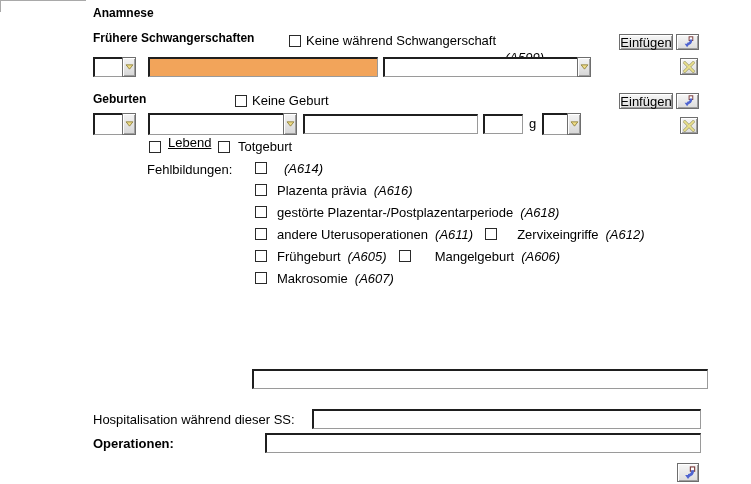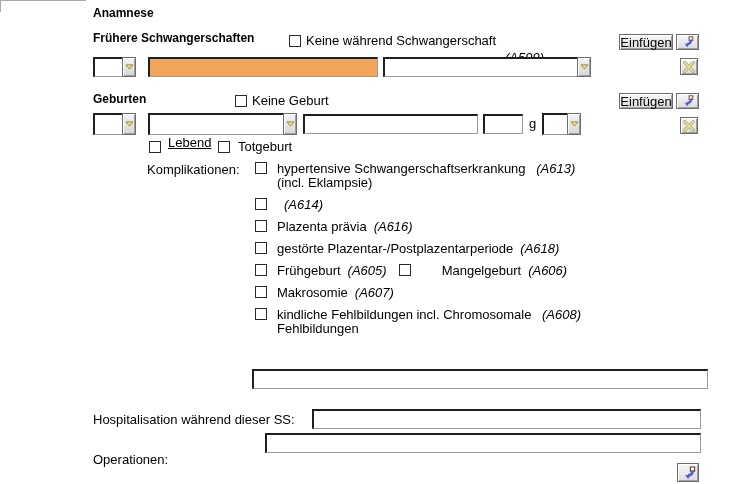--- a/index.html
+++ b/index.html
@@ -150,84 +150,76 @@
         <path d="M2 0 L7 5 L12 0 L14 2 L9 7 L14 12 L12 14 L7 9 L2 14 L0 12 L5 7 L0 2 Z" fill="#EAE08C" stroke="#8a8a60" stroke-width="0.8"></path>
       </svg>
     </span>
   </button>
 
   <span class="cb abs" style="left:149px;top:141px;"></span>
   <div class="t" style="left:168px;top:135px;text-decoration:underline;">Lebend</div>
   <span class="cb abs" style="left:218px;top:141px;"></span>
   <div class="t" style="left:238px;top:139px;">Totgeburt</div>
 
-  <div class="t" style="left:147px;top:162px;">Komplikationen:</div>
+  <div class="t" style="left:147px;top:162px;">Fehlbildungen:</div>
 
   <div class="komp">
 
-    <div class="krow">
-      <span class="cb"></span>
-      <span class="lblwrap">
-        <span>hypertensive Schwangerschaftserkrankung</span>
-        <span class="code">(A613)</span>
-        <div class="line2">(incl. Eklampsie)</div>
-      </span>
-    </div>
 
     <div class="krow">
       <span class="cb"></span>
       <span class="code">(A614)</span>
     </div>
 
 
     <div class="krow">
       <span class="cb"></span>
       <span>Plazenta prävia</span>
       <span class="code">(A616)</span>
     </div>
 
     <div class="krow">
       <span class="cb"></span>
       <span>gestörte Plazentar-/Postplazentarperiode</span>
       <span class="code">(A618)</span>
     </div>
 
+    <div class="krow">
+      <span class="cb"></span>
+      <span>andere Uterusoperationen</span>
+      <span class="code">(A611)</span>
+      <span class="cb cb2"></span>
+      <span style="margin-left:10px;">Zervixeingriffe</span>
+      <span class="code">(A612)</span>
+    </div>
 
     <div class="krow">
       <span class="cb"></span>
       <span>Frühgeburt</span>
       <span class="code">(A605)</span>
       <span class="cb cb2"></span>
-      <span style="margin-left:21px;text-align:center;">Mangelgeburt</span>
+      <span style="margin-left:14px;text-align:center;">Mangelgeburt</span>
       <span class="code">(A606)</span>
     </div>
 
     <div class="krow">
       <span class="cb"></span>
       <span>Makrosomie</span>
       <span class="code">(A607)</span>
     </div>
 
-    <div class="krow">
-      <span class="cb"></span>
-      <span class="lblwrap">
-        <span>kindliche Fehlbildungen incl. Chromosomale</span>
-        <span class="code">(A608)</span>
-        <div class="line2">Fehlbildungen</div>
-      </span>
-    </div>
 
   </div>
 
   <input class="tfield" style="left: 252px; top: 369px; width: 456px; height: 20px;" value="">
 
   <div class="t" style="left:93px;top:412px;text-align:right;">Hospitalisation während dieser SS:</div>
   <input class="tfield" style="left: 312px; top: 409px; width: 389px; height: 20px;" value="">
 
-  <div class="t" style="left:93px;top:452px;">Operationen:</div>
+  <div class="t" style="left:93px;top:436px;font-weight:bold;">Operationen:</div>
   <input class="tfield" style="left: 265px; top: 433px; width: 436px; height: 20px;" value="">
 
   <button class="raised" style="left:677px;top:463px;width:22px;height:19px;">
     <span>
       <svg width="15" height="14" viewBox="0 0 16 15">
         <rect x="10" y="1" width="4.6" height="4.6" fill="#ffffff" stroke="#7a3b3b" stroke-width="1.2"></rect>
         <path d="M12.5 4.5 C12.5 8.5 10.5 10 7.5 10" stroke="#4F64D0" stroke-width="3" fill="none"></path>
         <polygon points="4.4,9.6 10.6,9.6 7.5,14" fill="#4F64D0"></polygon>
       </svg>
     </span>

